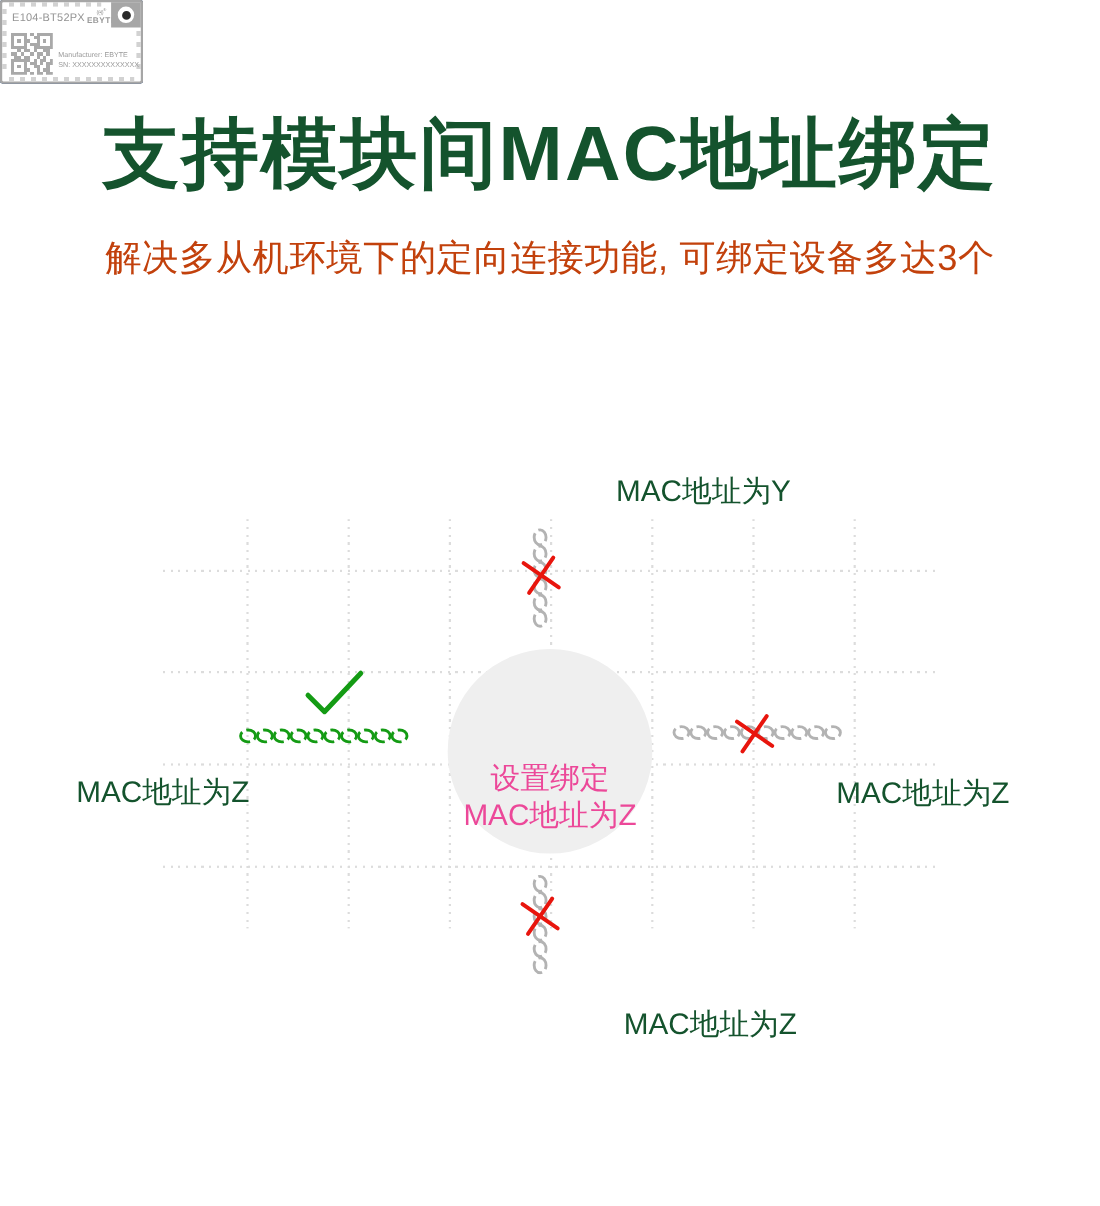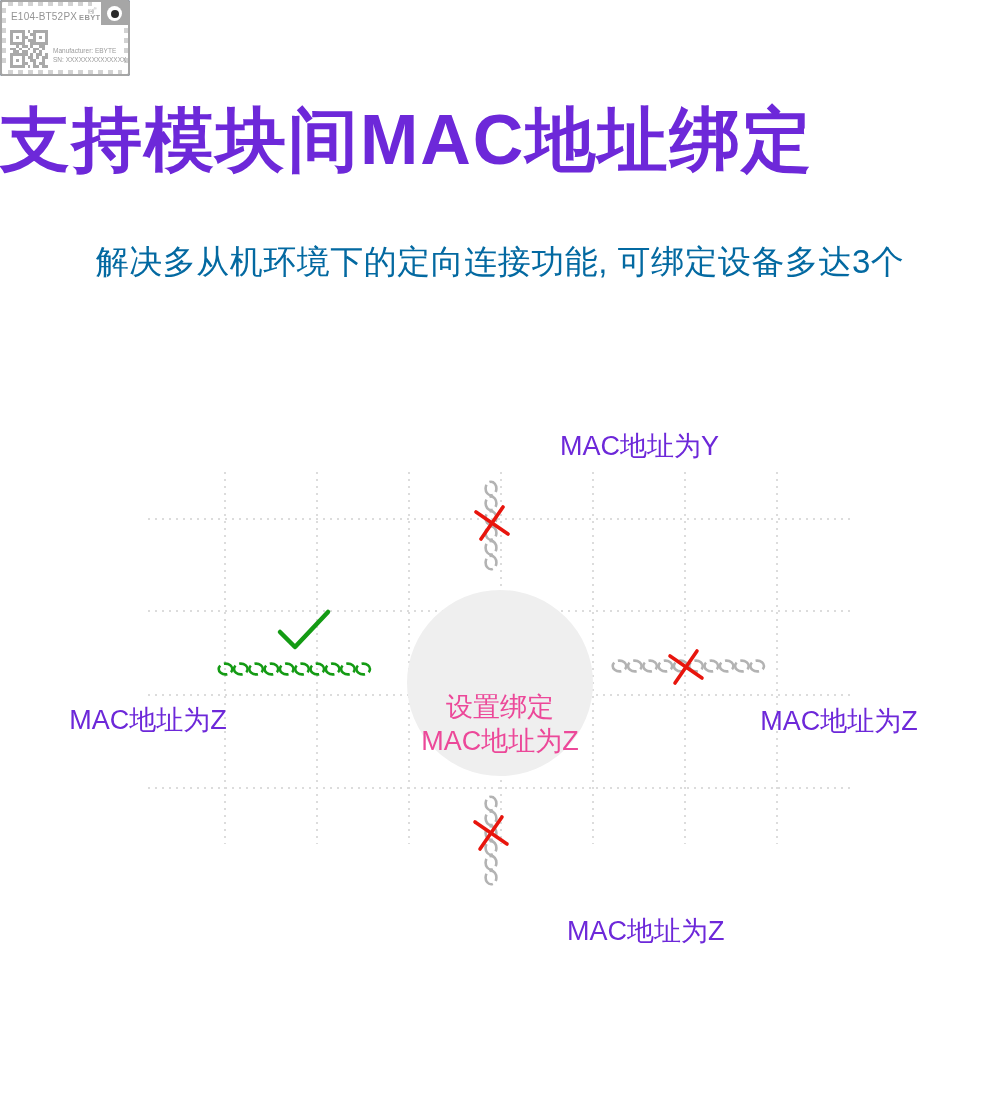--- a/index.html
+++ b/index.html
@@ -1,36 +1,36 @@
 <!DOCTYPE html>
 <html><head>
 <meta charset="utf-8">
 <style>
   html,body{margin:0;padding:0;background:#fff;}
   .canvas{position:relative;width:1000px;height:1096px;background:#ffffff;overflow:hidden;
           font-family:"Liberation Sans","DejaVu Sans",sans-serif;}
 
   
-  .title{position:absolute;left:0;top:94px;width:1000px;text-align:left;
-         font-size:70px;font-weight:600;color:#6d28d9;letter-spacing:2px;white-space:nowrap;}
-  .subtitle{position:absolute;left:0;top:240px;width:1000px;text-align:center;
-         font-size:33px;font-weight:500;color:#0369a1;letter-spacing:0.5px;white-space:nowrap;}
+  .title{position:absolute;left:0;top:94px;width:1000px;text-align:center;
+         font-size:70px;font-weight:600;color:#14532d;letter-spacing:2px;white-space:nowrap;}
+  .subtitle{position:absolute;left:0;top:212px;width:1000px;text-align:center;
+         font-size:33px;font-weight:500;color:#c2410c;letter-spacing:0.5px;white-space:nowrap;}
 
   
   .gridline{position:absolute;}
   .gridline.v{width:2px;background-image:repeating-linear-gradient(to bottom,var(--grid) 0 2px,transparent 2px 7px);}
   .gridline.h{height:2px;background-image:repeating-linear-gradient(to right,var(--grid) 0 2px,transparent 2px 7px);}
 
   .circle{position:absolute;left:407px;top:590px;width:186px;height:186px;border-radius:50%;
           background:var(--circle);}
 
   .center-text{position:absolute;left:385px;top:690px;width:230px;text-align:center;
           font-size:27px;line-height:34px;font-weight:500;color:#ec4899;}
 
-  .node-label{position:absolute;font-size:27px;font-weight:500;color:#6d28d9;white-space:nowrap;}
+  .node-label{position:absolute;font-size:27px;font-weight:500;color:#14532d;white-space:nowrap;}
   #label-top{left:560px;top:428px;}
   #label-left{left:23px;top:702px;width:250px;text-align:center;}
   #label-right{left:714px;top:703px;width:250px;text-align:center;}
   #label-bottom{left:567px;top:913px;}
 
   
   .chain{position:absolute;line-height:0;}
   #chain-top{left:483px;top:480px;color:#b3b3b3;}
   #chain-left{left:217px;top:661px;color:var(--green);}
   #chain-right{left:611px;top:658px;color:#b3b3b3;}

